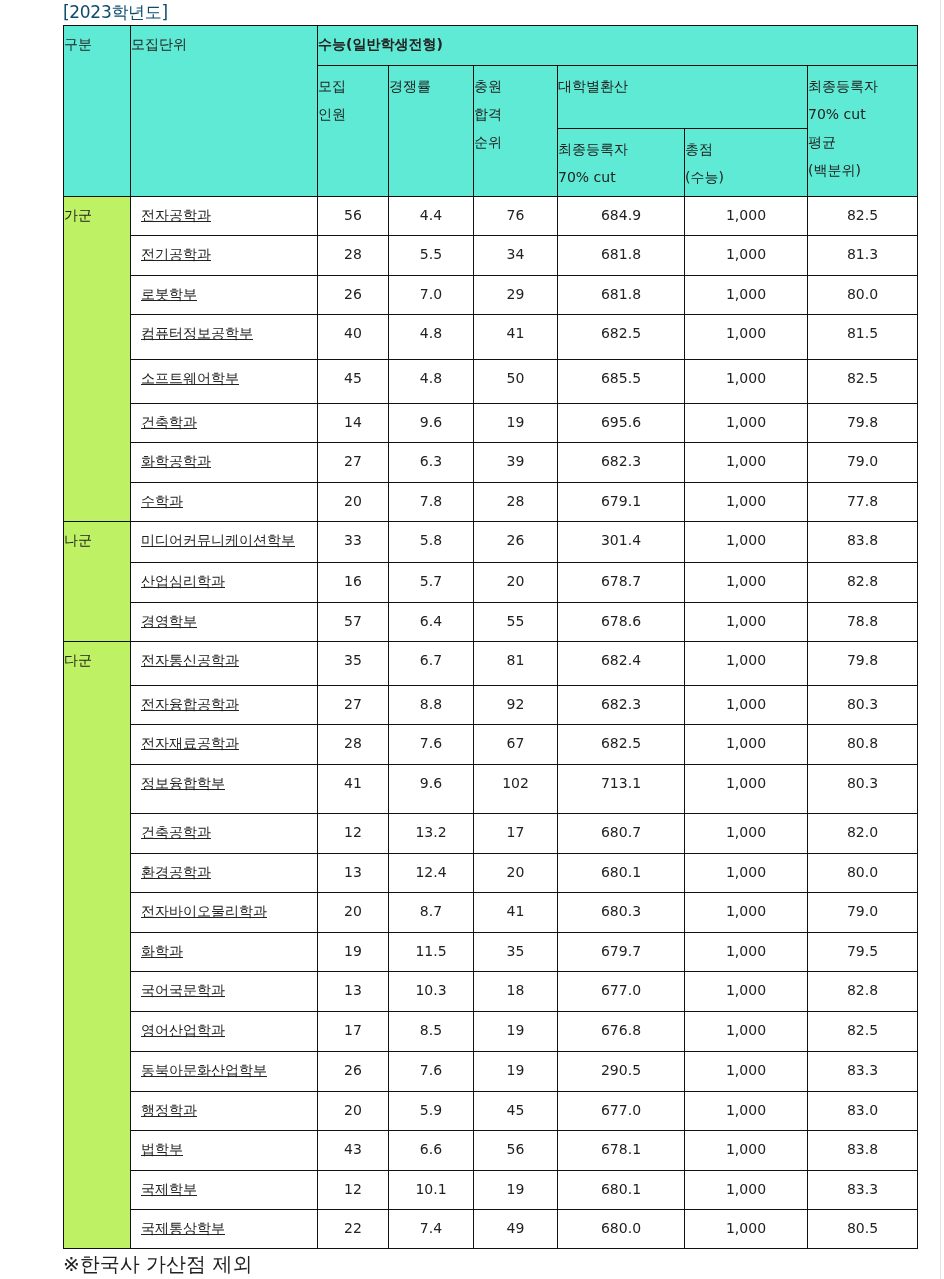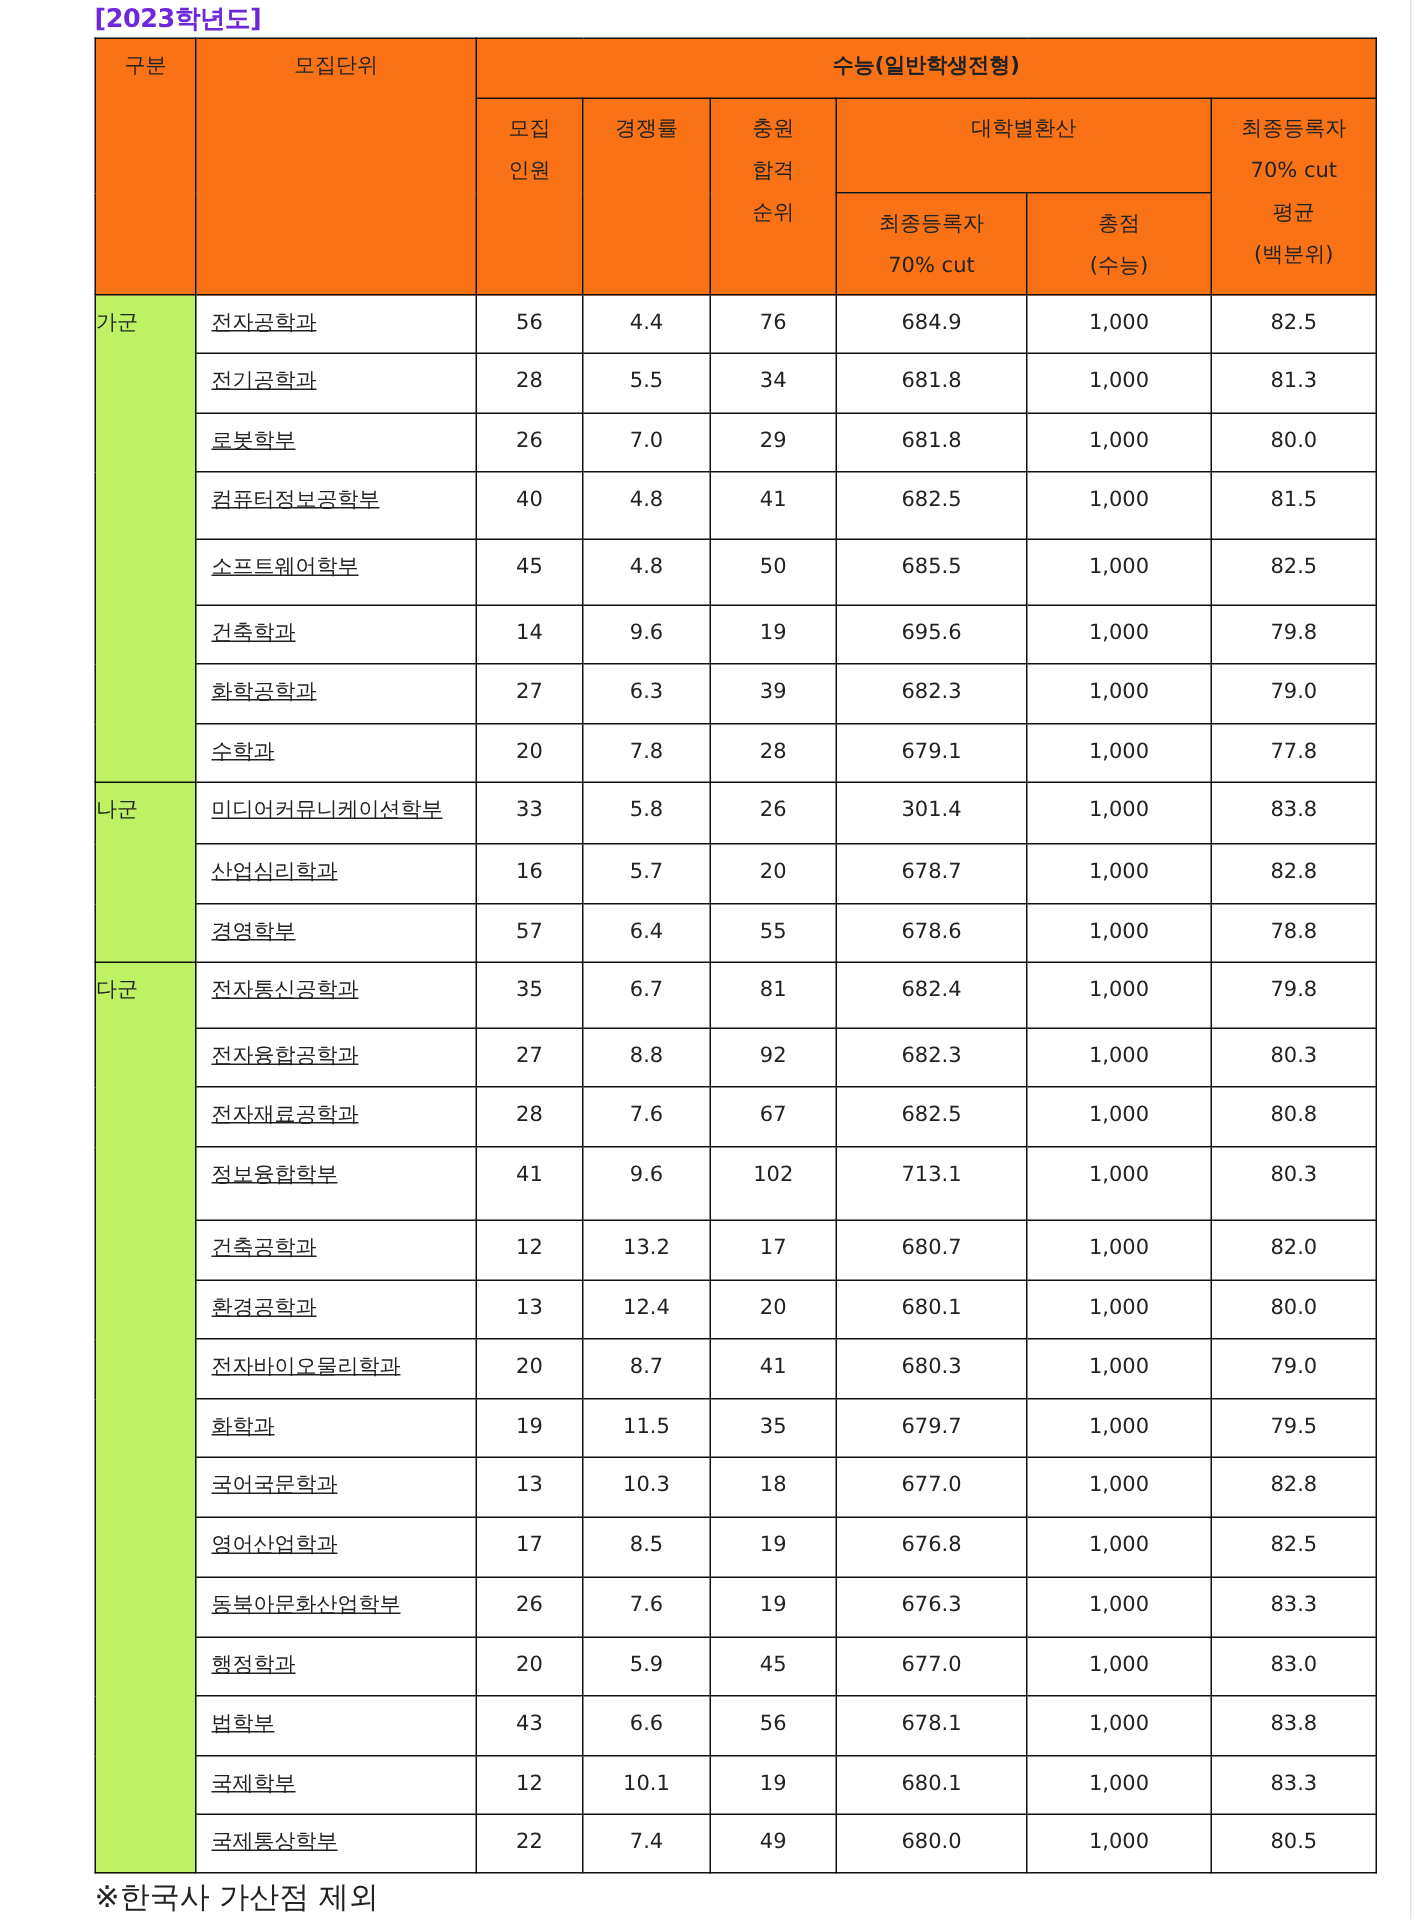--- a/index.html
+++ b/index.html
@@ -1,22 +1,22 @@
 <!DOCTYPE html>
 <html><head>
 <meta charset="utf-8">
 <style>
   html, body { margin:0; padding:0; background:#ffffff; }
   body { width:944px; height:1279px; position:relative; overflow:hidden;
          font-family:"DejaVu Sans","Liberation Sans",sans-serif; color:#222; }
-  .title { position:absolute; left:63px; top:1px; font-size:17px; font-weight:bold; color:#6d28d9; letter-spacing:-0.3px; }
+  .title { position:absolute; left:63px; top:1px; font-size:17px; font-weight:normal; color:#0c4a6e; letter-spacing:-0.3px; }
   .right-rule { position:absolute; left:940px; top:0; width:1px; height:1279px; background:#e2e2e2; }
   table { position:absolute; left:63px; top:25px; border-collapse:collapse; table-layout:fixed; width:854px; }
   td, th { border:1.3px solid #111; font-size:14px; font-weight:normal; padding:0; }
-  th { background:#f97316; vertical-align:top; text-align:center; line-height:28px; color:#222; }
+  th { background:#5eead4; vertical-align:top; text-align:left; line-height:28px; color:#222; }
   td { vertical-align:top; padding-top:7px; line-height:22px; }
   td.num { text-align:center; }
   td.name { text-align:left; padding-left:10px;text-decoration:underline; }
   td.group { background:#bef264; text-align:left; }
   .h-sub { padding-top:6px; }
   .note { position:absolute; left:63px; top:1251px; font-size:20px; color:#222; }
 </style>
 </head>
 <body>
 
@@ -265,21 +265,21 @@
         <td class="num">19</td>
         <td class="num">676.8</td>
         <td class="num">1,000</td>
         <td class="num">82.5</td>
       </tr>
       <tr style="height: 40px;">
         <td class="name">동북아문화산업학부</td>
         <td class="num">26</td>
         <td class="num">7.6</td>
         <td class="num">19</td>
-        <td class="num">676.3</td>
+        <td class="num">290.5</td>
         <td class="num">1,000</td>
         <td class="num">83.3</td>
       </tr>
       <tr style="height: 39px;">
         <td class="name">행정학과</td>
         <td class="num">20</td>
         <td class="num">5.9</td>
         <td class="num">45</td>
         <td class="num">677.0</td>
         <td class="num">1,000</td>

